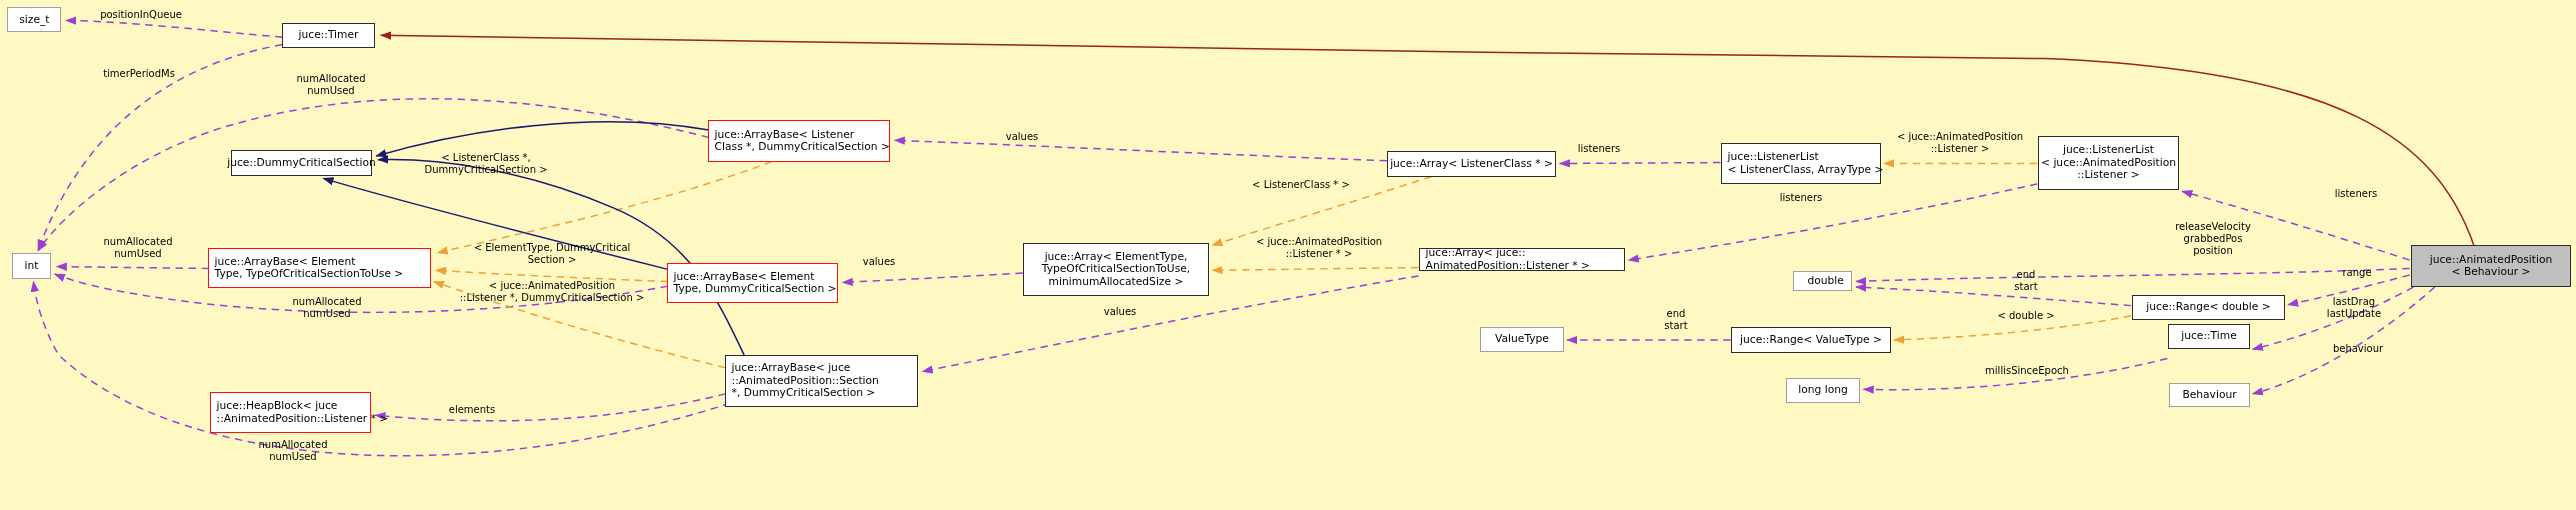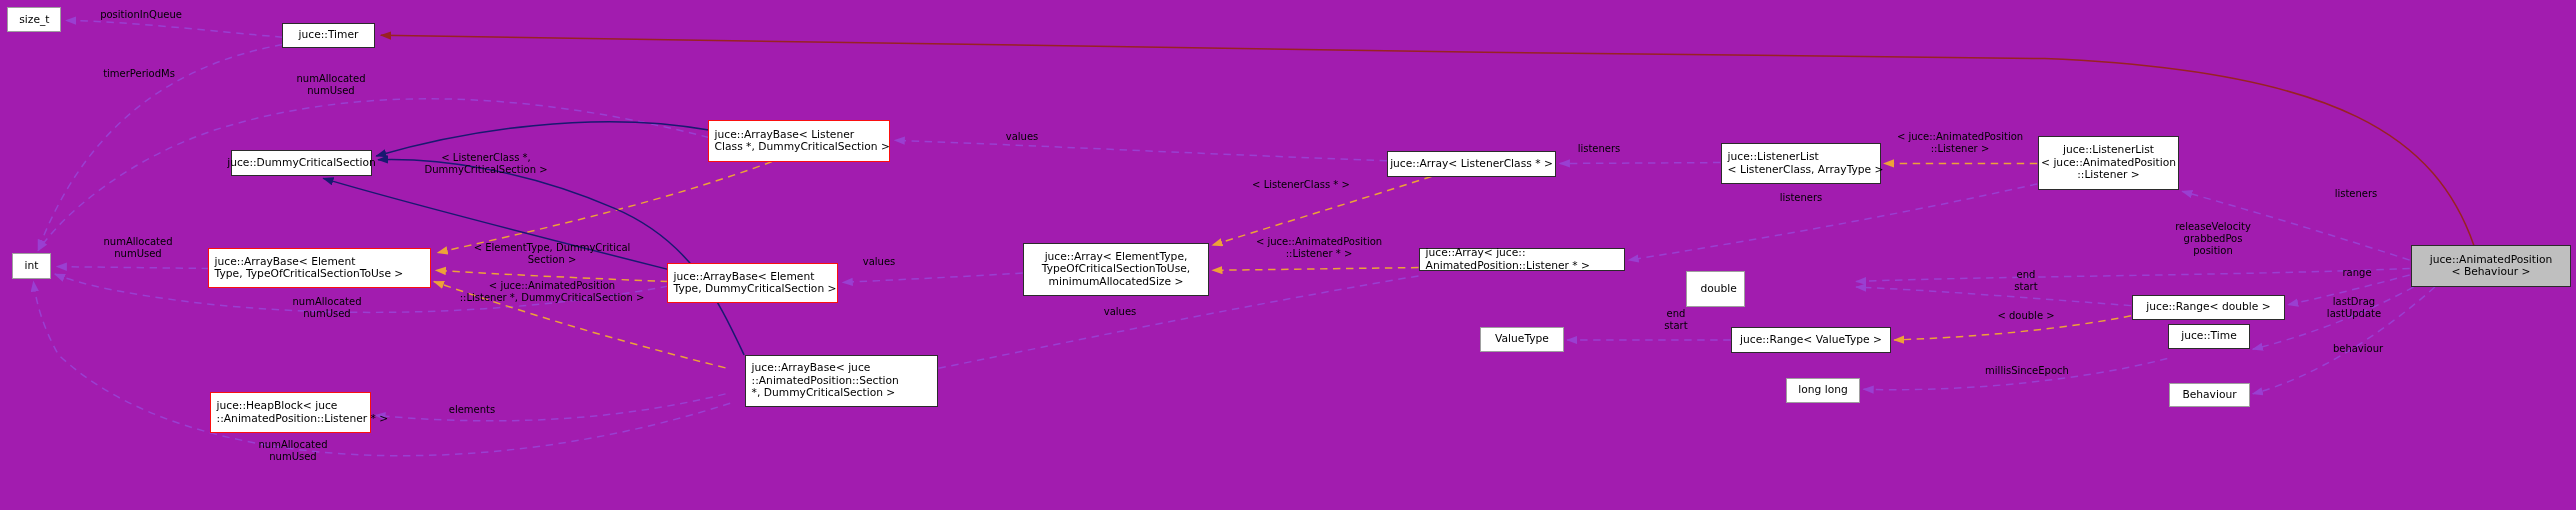--- a/index.html
+++ b/index.html
@@ -1,16 +1,16 @@
 <!DOCTYPE html>
 <html style="font-size:15px"><head>
 <meta charset="utf-8">
 <style>
   html,body{margin:0;padding:0;background:#ffffff;}
-  #diagram{position:relative;width:2576px;height:510px;background:#a21caf;overflow:hidden;
+  #diagram{position:relative;width:2576px;height:510px;background:#fef9c3;overflow:hidden;
            font-family:"DejaVu Sans","Liberation Sans",sans-serif;}
   #edge-layer{position:absolute;left:0;top:0;width:2576px;height:510px;}
   .node{position:absolute;box-sizing:border-box;background:#ffffff;border:0.9px solid #000000;
         font-size:10.7px;line-height:12.5px;color:#000000;display:flex;flex-direction:column;
         justify-content:center;padding:2.8px 5.6px;white-space:nowrap;}
   .node.center{align-items:center;text-align:center;}
   .node.left{align-items:flex-start;text-align:left;}
   .node.border-red{border:1.4px solid #fb0f0f;}
   .node.border-gray{border:0.9px solid #9f9f9f;}
   .node.border-black2{border:1.4px solid #2b2b2b;}
@@ -116,21 +116,21 @@
       <div class="node left border-black2" style="left: 1419px; top: 248px; width: 206px; height: 23px;">
         <span>juce::Array&lt; juce::</span>
         <span>AnimatedPosition::Listener * &gt;</span>
       </div>
       <div class="node center border-gray" style="left: 1480px; top: 327px; width: 84px; height: 25px;">
         <span>ValueType</span>
       </div>
       <div class="node center border-black2" style="left: 1731px; top: 327px; width: 160px; height: 26px;">
         <span>juce::Range&lt; ValueType &gt;</span>
       </div>
-      <div class="node center border-gray" style="left: 1686px; top: 271px; width: 59px; height: 36px; padding-left: 12px;">
+      <div class="node center border-gray" style="left: 1793px; top: 271px; width: 59px; height: 20px; padding-left: 12px;">
         <span>double</span>
       </div>
       <div class="node center border-gray" style="left: 1786px; top: 378px; width: 74px; height: 25px;">
         <span>long long</span>
       </div>
       <div class="node center border-black2" style="left: 2132px; top: 295px; width: 153px; height: 25px;">
         <span>juce::Range&lt; double &gt;</span>
       </div>
       <div class="node center border-black2" style="left: 2168px; top: 324px; width: 82px; height: 25px;">
         <span>juce::Time</span>
@@ -139,21 +139,21 @@
         <span>Behaviour</span>
       </div>
       <div class="node center border-black2 fill-gray" style="left: 2411px; top: 245px; width: 160px; height: 42px;">
         <span>juce::AnimatedPosition</span>
         <span>&lt; Behaviour &gt;</span>
       </div>
       <div class="node left border-red" style="left: 210px; top: 392px; width: 161px; height: 41px;">
         <span>juce::HeapBlock&lt; juce</span>
         <span>::AnimatedPosition::Listener * &gt;</span>
       </div>
-      <div class="node left border-black2" style="left: 725px; top: 355px; width: 193px; height: 52px; margin-left: 20px;">
+      <div class="node left border-black2" style="left: 725px; top: 355px; width: 193px; height: 52px;">
         <span>juce::ArrayBase&lt; juce</span>
         <span>::AnimatedPosition::Section</span>
         <span> *, DummyCriticalSection &gt;</span>
       </div>
     </div>
   <div id="labels">
       <div class="edge-label" style="left: 141px; top: 9.3px;">
         <div>positionInQueue</div>
       </div>
       <div class="edge-label" style="left: 139px; top: 68px;">

